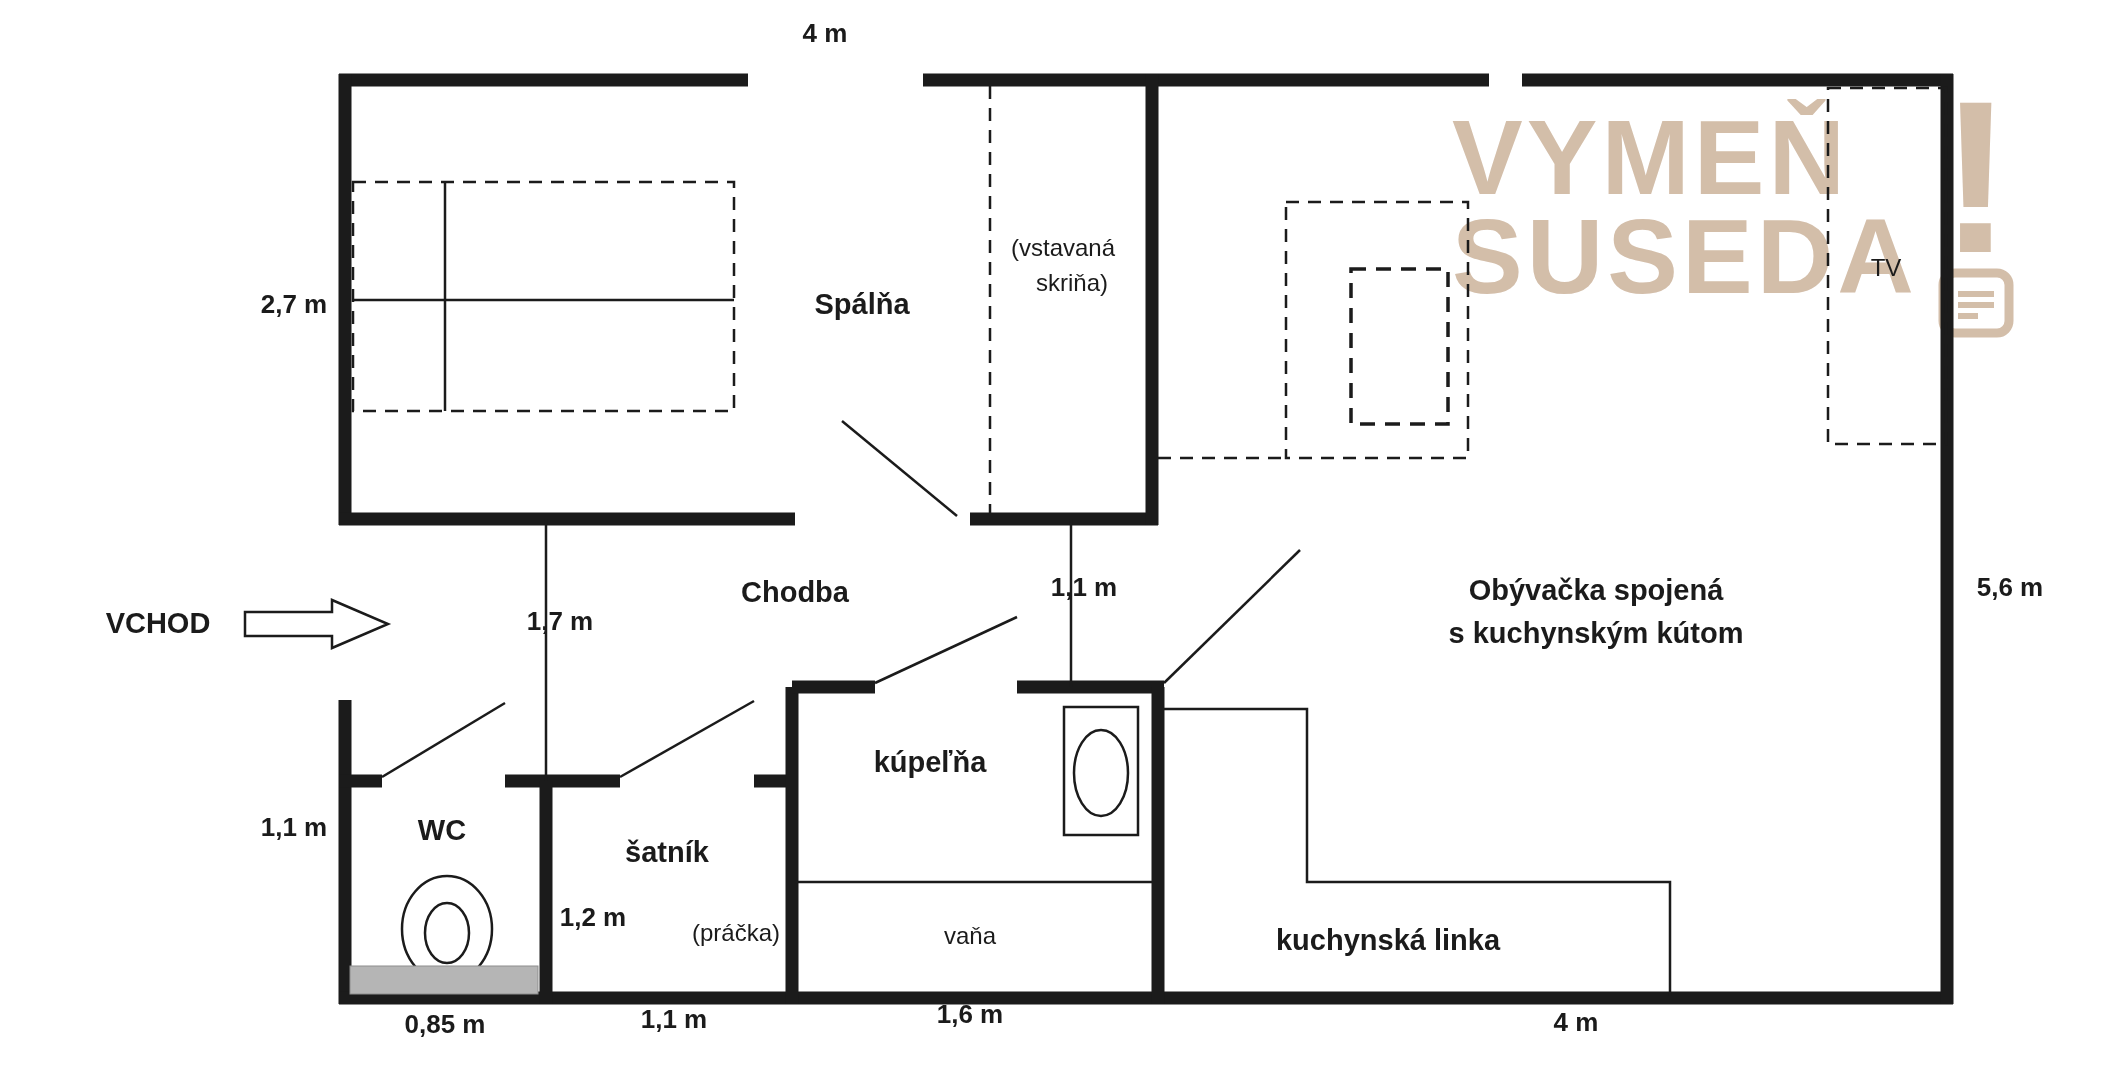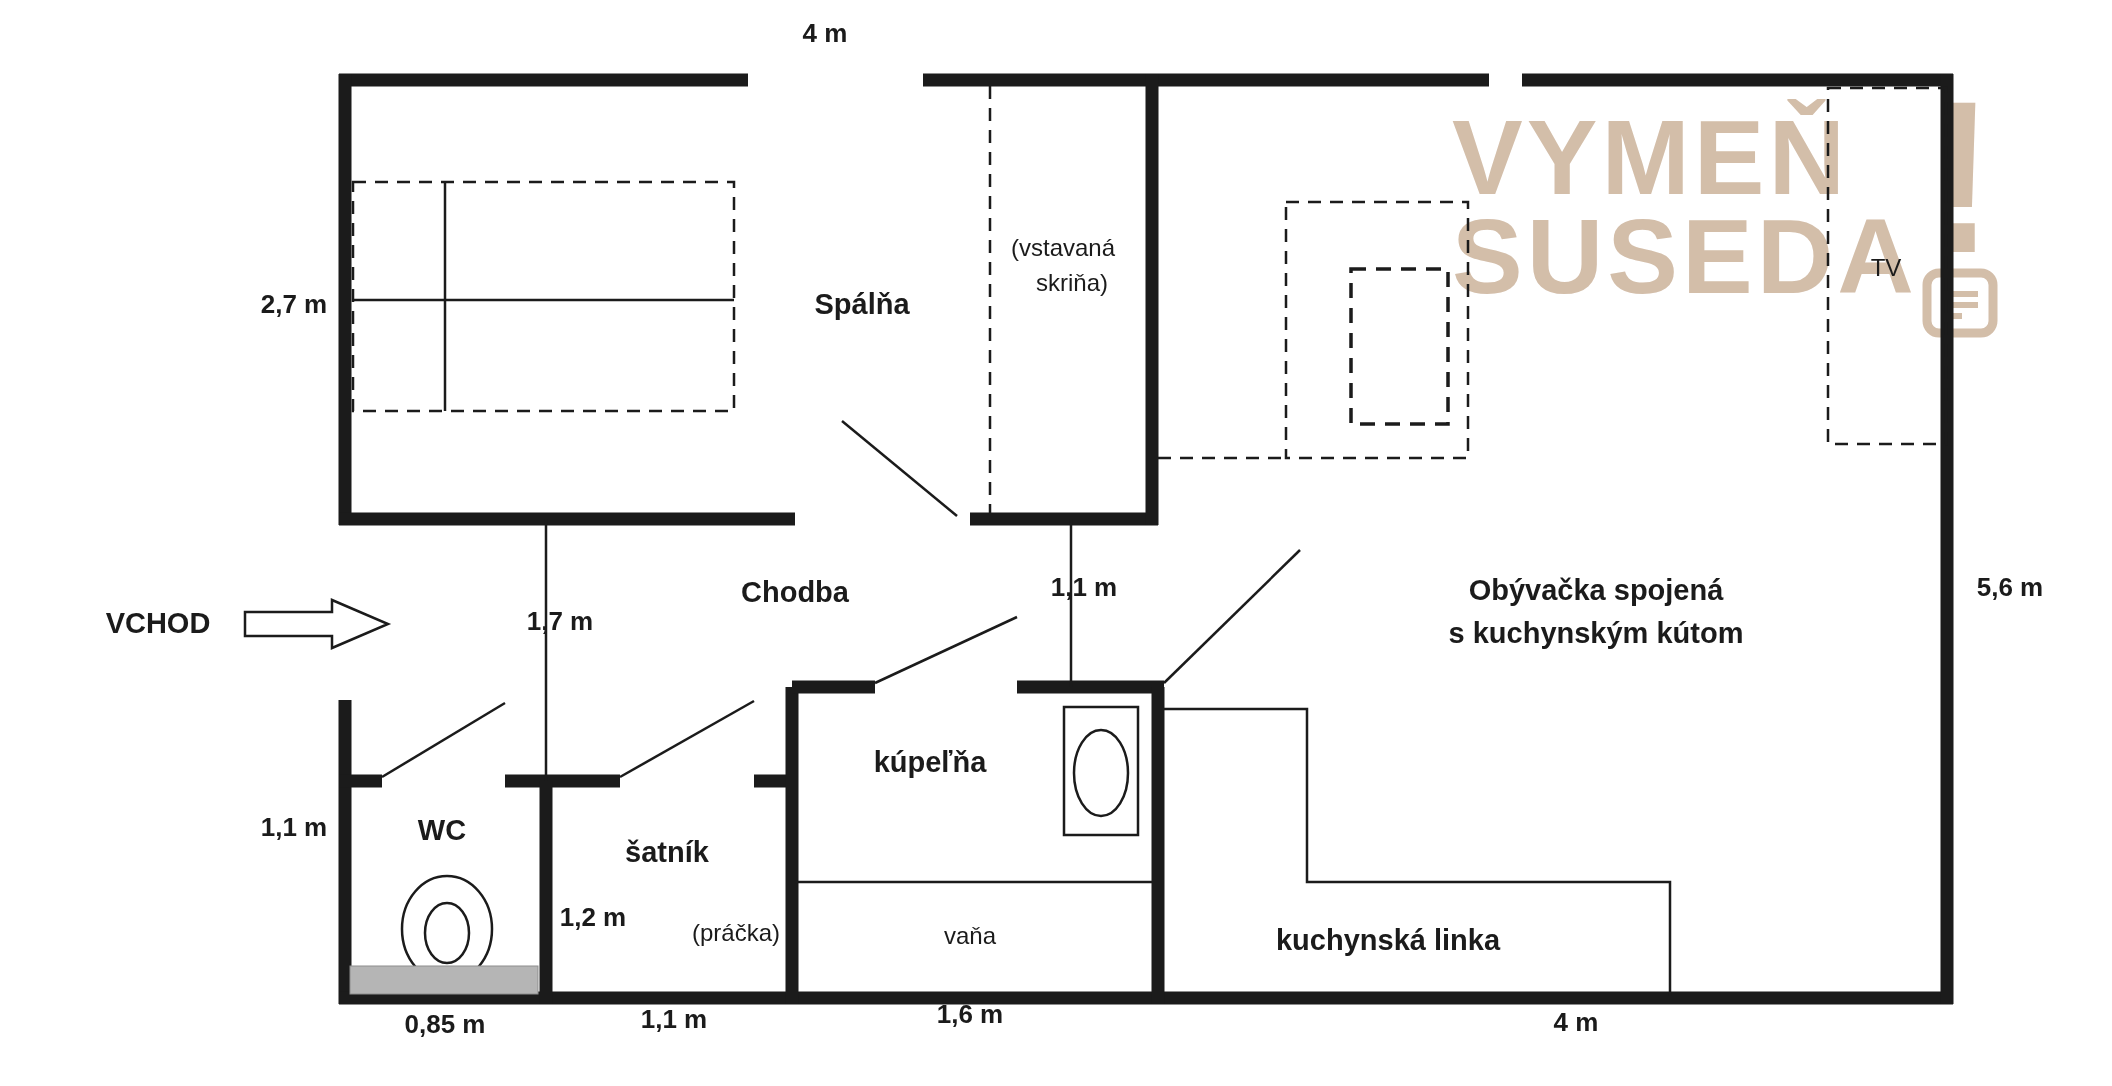--- a/index.html
+++ b/index.html
@@ -7,21 +7,21 @@
     --watermark:#d2bca7;
     --window:#b5b5b5;
     --text:#1b1b1b;
   }
   *{margin:0;padding:0;box-sizing:border-box;}
   html,body{width:2112px;height:1086px;background:#ffffff;overflow:hidden;
     font-family:"Liberation Sans", sans-serif;}
   .stage{position:relative;width:2112px;height:1086px;background:#fff;}
 
   
-  .watermark{position:absolute;left:1452px;top:108px;display:flex;gap:4px;
+  .watermark{position:absolute;left:1452px;top:108px;display:flex;gap:20px;
     align-items:flex-start;opacity:.97;z-index:0;}
   .wm-text{display:flex;flex-direction:column;font-weight:bold;
     font-size:106px;line-height:.93;letter-spacing:4px;color:var(--watermark);}
   .wm-right{display:flex;flex-direction:column;align-items:center;margin-top:-16px;}
   .wm-bang{font-weight:bold;font-size:218px;line-height:.78;color:var(--watermark);}
   .wm-icon{margin-top:6px;}
 
   
   svg.plan{position:absolute;left:0;top:0;z-index:1;}
   .wall{stroke:var(--wall);stroke-width:13;fill:none;}

